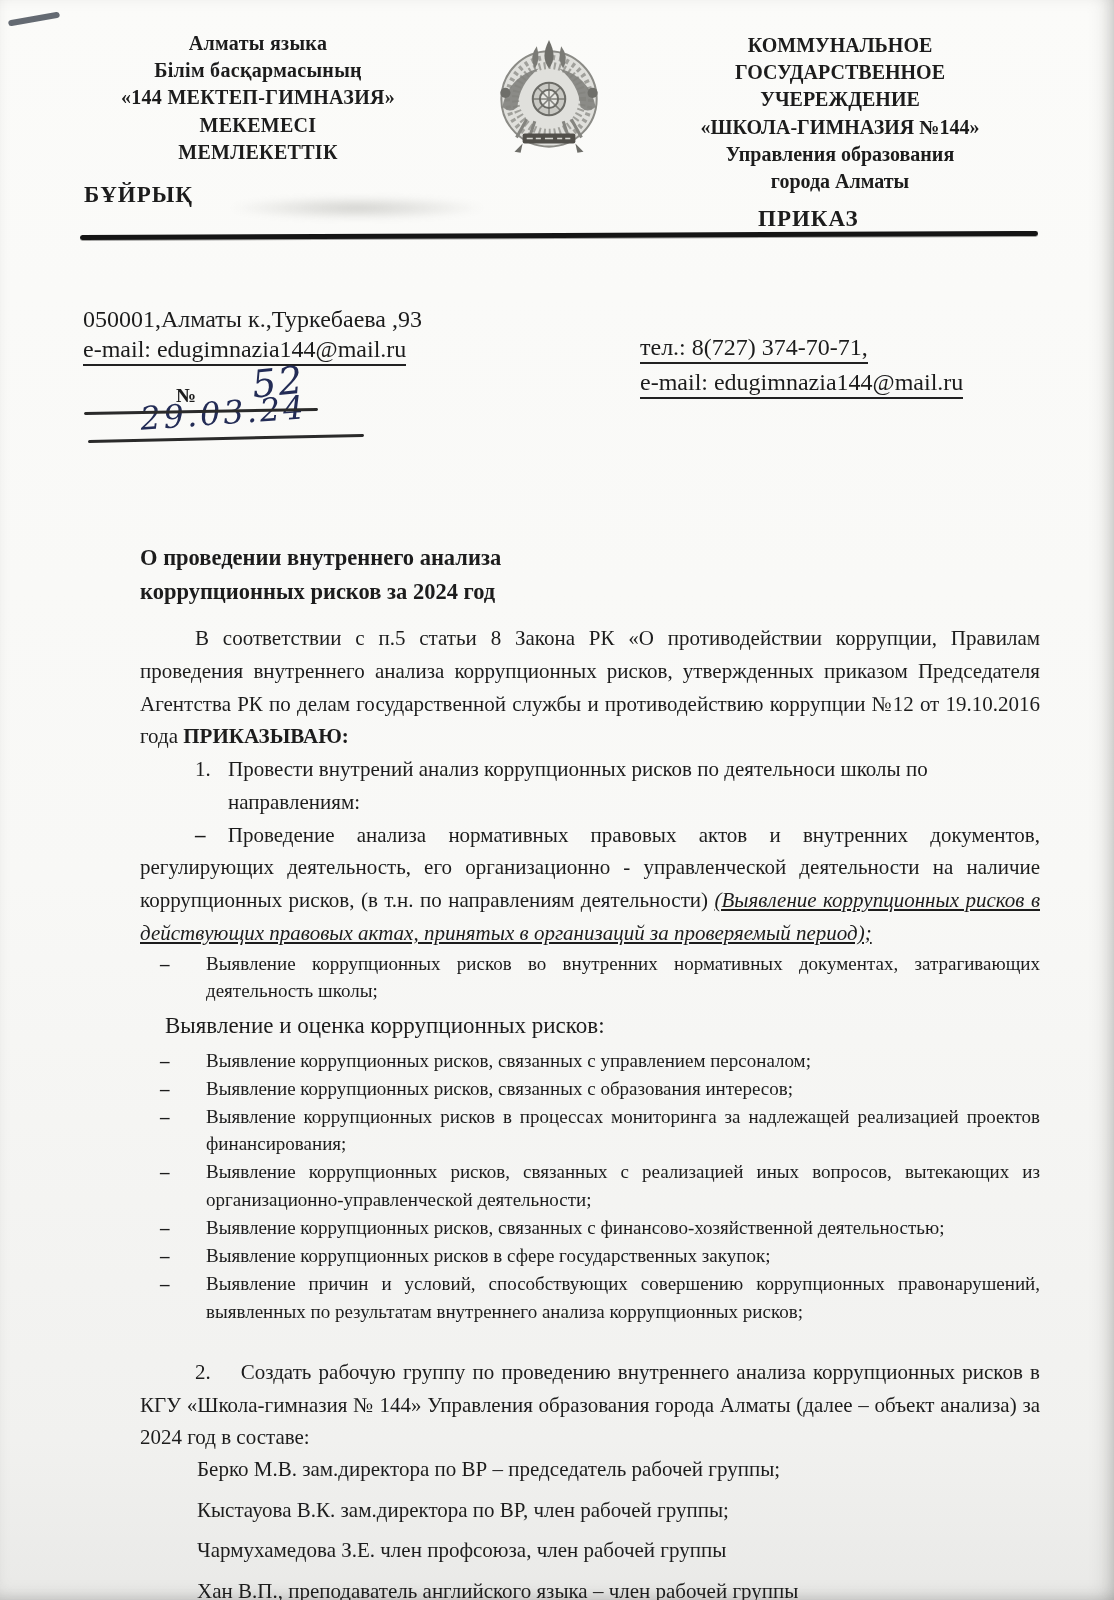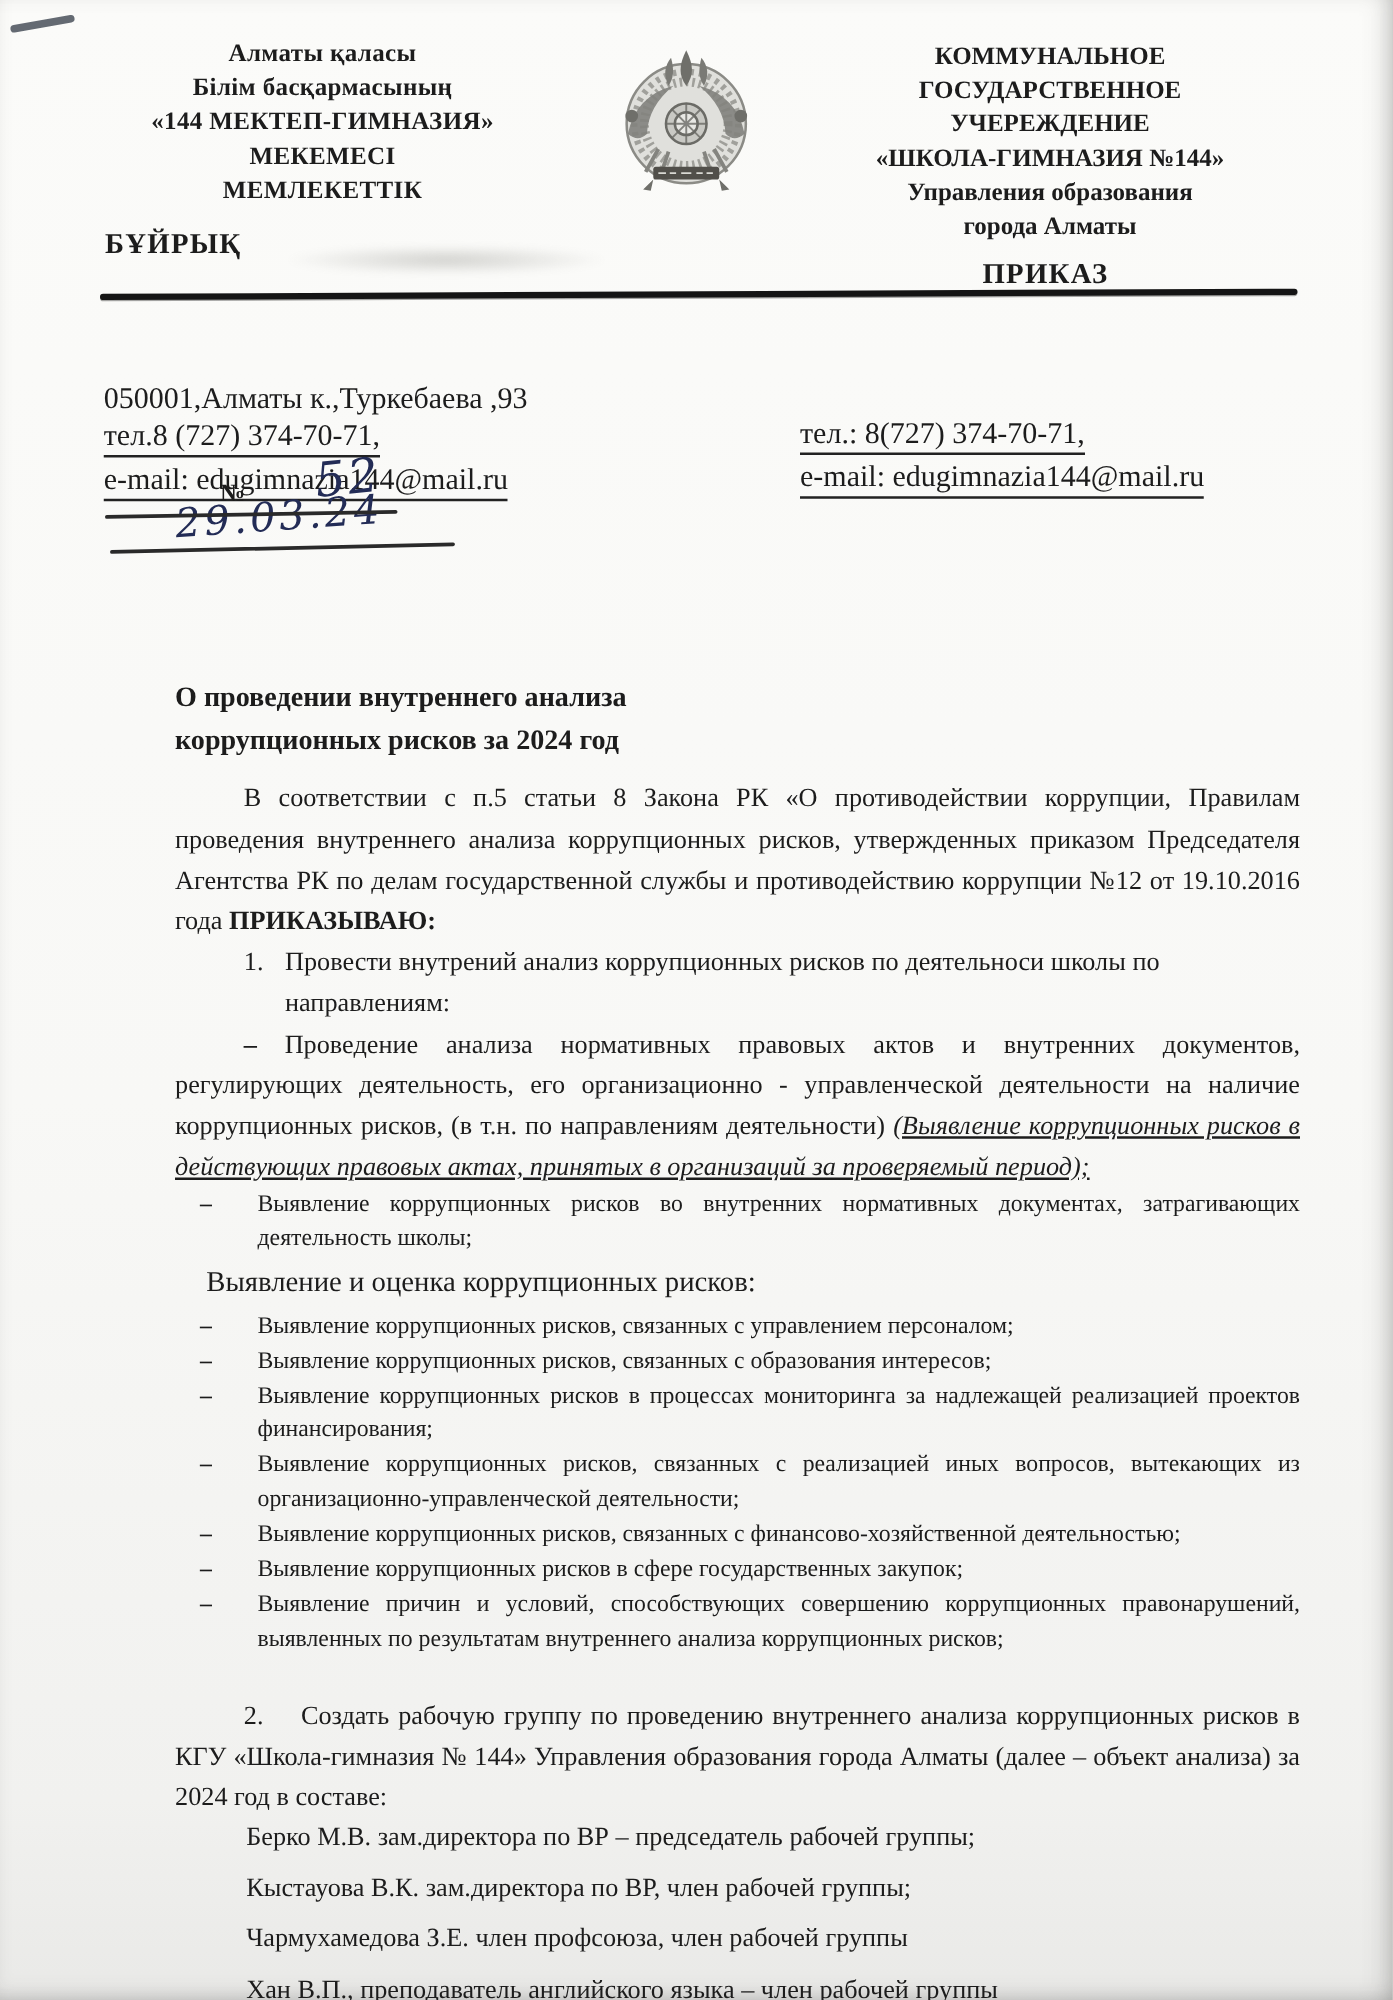--- a/index.html
+++ b/index.html
@@ -9,21 +9,21 @@
     box-shadow:inset -14px 0 22px -14px rgba(90,90,88,.45), inset 0 -10px 18px -10px rgba(90,90,88,.35);
     font-family:"Liberation Serif", serif; color:#1c1c1c; overflow:hidden;
   }
   .abs{position:absolute;}
   
   .org{font-weight:bold; text-align:center; line-height:1.36;}
   .org-kk{left:78px; top:30px; width:360px; font-size:20px; letter-spacing:.3px;}
   .org-ru{left:638px; top:32px; width:404px; font-size:20px;}
   .doctype{font-weight:bold; font-size:23px; letter-spacing:1px;}
   .dt-kk{left:84px; top:182px;}
-  .dt-ru{left:786px; top:206px;text-align:right;}
+  .dt-ru{left:758px; top:206px;text-align:right;}
   .rule-main{left:80px; top:233px; width:958px; height:5px; background:#151515;
     border-radius:3px; transform:rotate(-.25deg); box-shadow:0 1px 0 rgba(0,0,0,.35);}
   .smudge{left:228px; top:196px; width:258px; height:24px; border-radius:50%;
     background:radial-gradient(closest-side,#a3a39e,rgba(163,163,158,0)); opacity:.45; filter:blur(3px);}
   .corner-mark{left:8px; top:16px; width:52px; height:6px; background:#49505a;
     transform:rotate(-10deg); border-radius:3px; opacity:.85;}
   
   .addr{font-weight:normal; font-size:24px; line-height:1.0;margin-top:35px;}
   .addr div{margin-bottom:6px;}
   .addr .ul{border-bottom:2px solid #222; padding-bottom:3px; display:inline-block;}
@@ -58,21 +58,21 @@
 </style>
 </head>
 <body>
 
 <div class="page">
 
   <div class="abs corner-mark"></div>
   <div class="abs smudge"></div>
 
   <div class="abs org org-kk">
-    <div>Алматы қаласы</div>
+    <div>Алматы языка</div>
     <div>Білім басқармасының</div>
     <div>«144 МЕКТЕП-ГИМНАЗИЯ»</div>
     <div>МЕКЕМЕСІ</div>
     <div>МЕМЛЕКЕТТІК</div>
   </div>
 
   <div class="abs" style="left:478px; top:32px;">
     <svg width="142" height="142" viewBox="0 0 140 140">
       <circle cx="70" cy="66" r="47" fill="#e0e0dc" stroke="#8b8b86" stroke-width="2"></circle>
       <circle cx="70" cy="66" r="41" fill="none" stroke="#90908b" stroke-width="5" stroke-dasharray="3 4" opacity=".8"></circle>
@@ -102,21 +102,20 @@
     <div>Управления образования</div>
     <div>города Алматы</div>
   </div>
 
   <div class="abs doctype dt-kk">БҰЙРЫҚ</div>
   <div class="abs doctype dt-ru">ПРИКАЗ</div>
   <div class="abs rule-main"></div>
 
   <div class="abs addr addr-l">
     <div>050001,Алматы к.,Туркебаева ,93</div>
-    <div><span class="ul">тел.8 (727) 374-70-71,</span></div>
     <div><span class="ul">e-mail: edugimnazia144@mail.ru</span></div>
   </div>
 
   <div class="abs addr addr-r">
     <div><span class="ul">тел.: 8(727) 374-70-71,</span></div>
     <div><span class="ul">e-mail: edugimnazia144@mail.ru</span></div>
   </div>
 
   <div class="abs num-label">№</div>
   <div class="abs hand hand-num">52</div>

